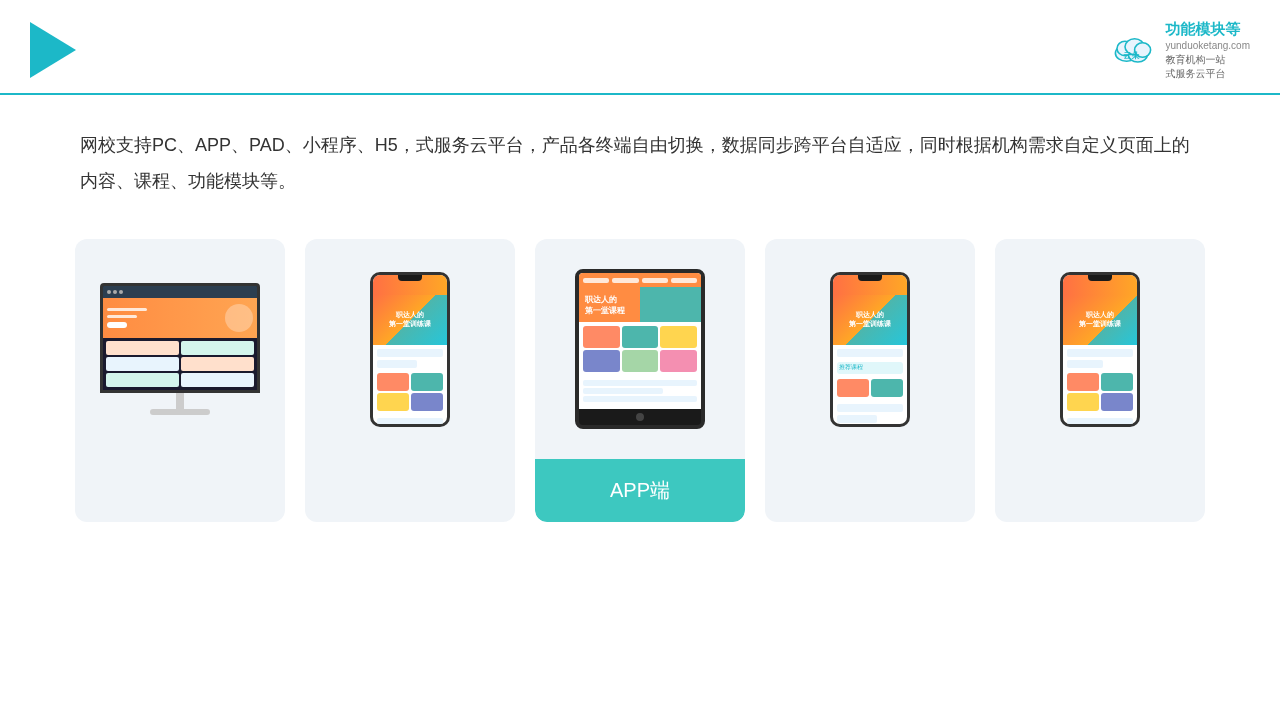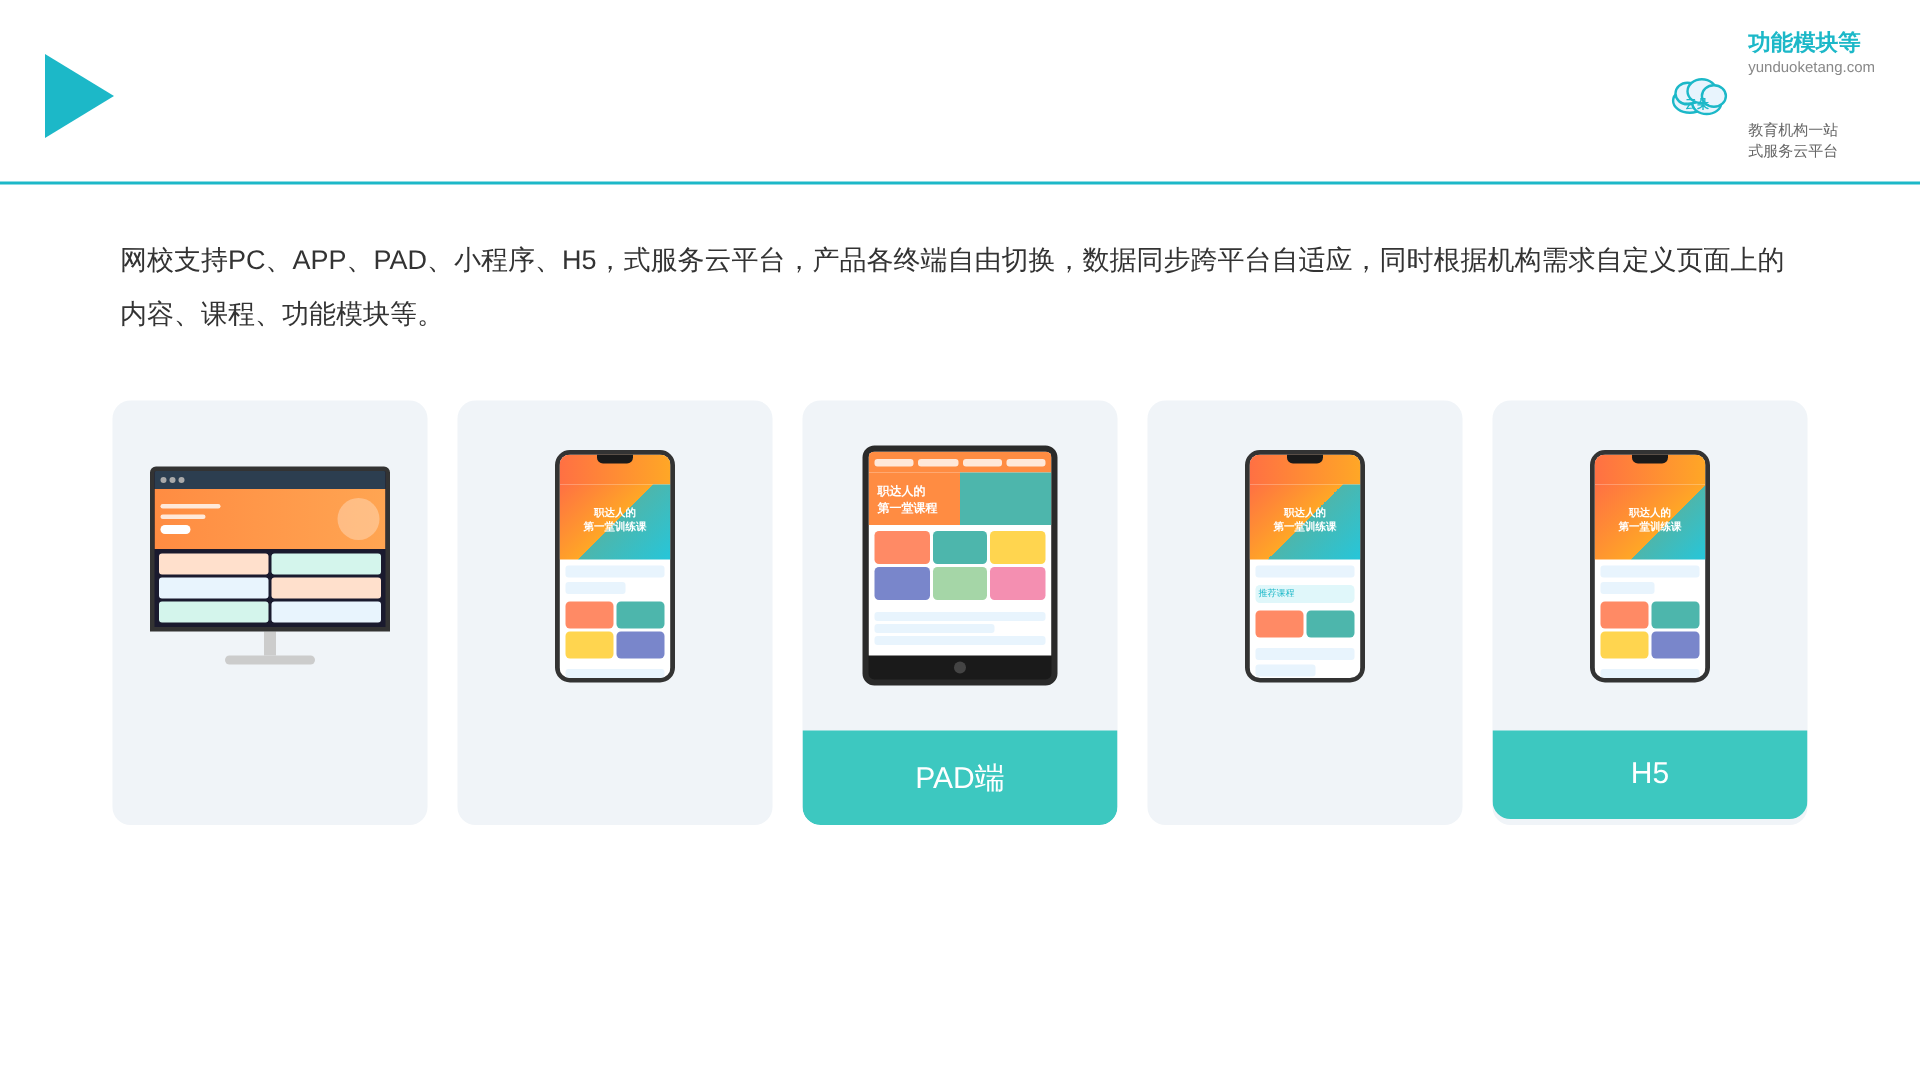--- a/index.html
+++ b/index.html
@@ -368,21 +368,21 @@
       <ellipse cx="22" cy="26" rx="14" ry="10" fill="#e8f4fd" stroke="#1cb8c8" stroke-width="2"></ellipse>
       <ellipse cx="36" cy="28" rx="12" ry="9" fill="#e8f4fd" stroke="#1cb8c8" stroke-width="2"></ellipse>
       <ellipse cx="20" cy="20" rx="10" ry="9" fill="#e8f4fd" stroke="#1cb8c8" stroke-width="2"></ellipse>
       <ellipse cx="32" cy="18" rx="12" ry="10" fill="#e8f4fd" stroke="#1cb8c8" stroke-width="2"></ellipse>
       <ellipse cx="42" cy="22" rx="10" ry="9" fill="#e8f4fd" stroke="#1cb8c8" stroke-width="2"></ellipse>
       <text x="18" y="32" font-size="10" fill="#1cb8c8" font-family="sans-serif" font-weight="bold">云朵</text>
     </svg>
     <div class="brand-text">
       <span class="brand-name">功能模块等</span>
       <span class="brand-url">yunduoketang.com</span>
-      <span style="font-size:10px;color:#666;white-space:pre-line;margin-top:28px;">教育机构一站
+      <span style="font-size:10px;color:#666;white-space:pre-line;">教育机构一站
 式服务云平台</span>
     </div>
   </div>
 </div>
 
 <div class="description">
   <p>网校支持PC、APP、PAD、小程序、H5，式服务云平台，产品各终端自由切换，数据同步跨平台自适应，同时根据机构需求自定义页面上的内容、课程、功能模块等。</p>
 </div>
 
 <div class="cards-section">
@@ -480,21 +480,21 @@
                 <div class="tablet-row"></div>
                 <div class="tablet-row" style="width:70%;"></div>
                 <div class="tablet-row"></div>
               </div>
             </div>
           </div>
           <div class="tablet-home"></div>
         </div>
       </div>
     </div>
-    <div class="card-label">PAD端</div>
+    <div class="card-label">APP端</div>
   </div>
 
   <div class="card">
     <div class="card-image-area">
       <div class="phone">
         <div class="phone-body">
           <div class="phone-notch"></div>
           <div class="phone-screen">
             <div class="phone-screen-content">
               <div class="phone-header"></div>
@@ -542,16 +542,15 @@
                   <div class="phone-grid-item"></div>
                   <div class="phone-grid-item"></div>
                 </div>
                 <div class="phone-row" style="margin-top:4px;"></div>
               </div>
             </div>
           </div>
         </div>
       </div>
     </div>
-    <div class="card-label">H5</div>
   </div>
 
 </div>
 
 </body></html>

